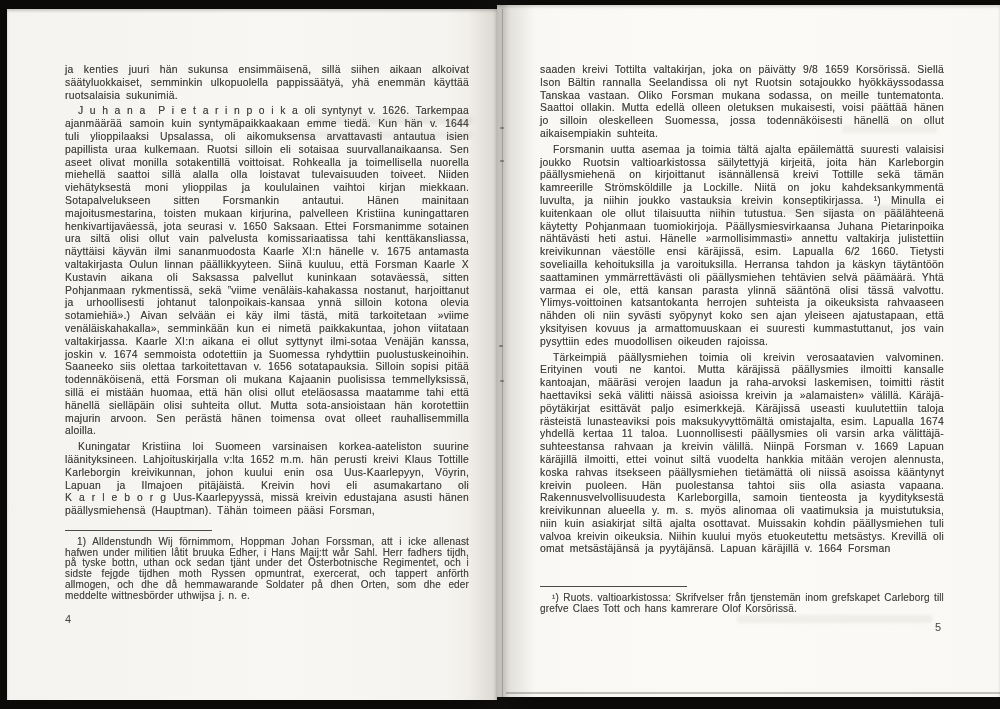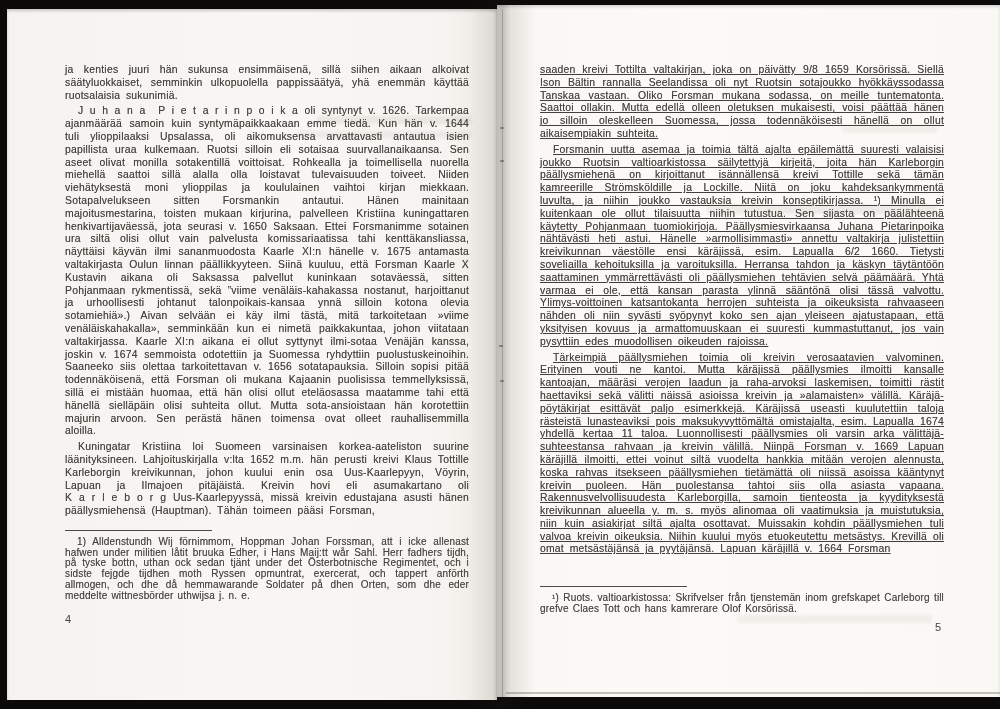--- a/index.html
+++ b/index.html
@@ -19,21 +19,21 @@
     background:linear-gradient(90deg,rgba(50,45,40,0) 0%,rgba(50,45,40,0.08) 40%,
       rgba(35,30,26,0.20) 52%,rgba(50,45,40,0.07) 64%,rgba(50,45,40,0) 100%);}
   .fold-line{position:absolute;left:502px;top:9px;width:1px;height:688px;
     background:rgba(95,90,82,0.30);}
   .stitch{position:absolute;width:4px;height:2px;background:#6a665f;opacity:0.75;border-radius:1px;}
 
   .body-text{position:absolute;color:#42403c;font-size:10.4px;line-height:12.8px;
     text-align:justify;word-spacing:2.6px;letter-spacing:0.22px;
     text-shadow:0 0 0.5px rgba(66,64,60,0.55);}
   .page-left .body-text{left:58px;top:55px;width:404px;height:460px;}
-  .page-right .body-text{left:43px;top:59px;width:404px;height:520px;text-decoration:underline;}
+  .page-right .body-text{left:43px;top:59px;width:404px;height:520px;}
   .body-text p{margin:0;}
   .body-text p.indent{text-indent:13px;margin-top:3px;}
 
   .footnote-rule{position:absolute;width:147px;border:none;border-top:1.5px solid #4c4a46;margin:0;}
   .page-left .footnote-rule{left:58px;top:521px;}
   .page-right .footnote-rule{left:43px;top:581px;}
 
   .footnote{position:absolute;width:404px;color:#454340;font-size:10px;line-height:10.7px;
     text-align:justify;word-spacing:1.2px;letter-spacing:0.15px;text-indent:12px;margin:0;
     text-shadow:0 0 0.4px rgba(66,64,60,0.5);}

